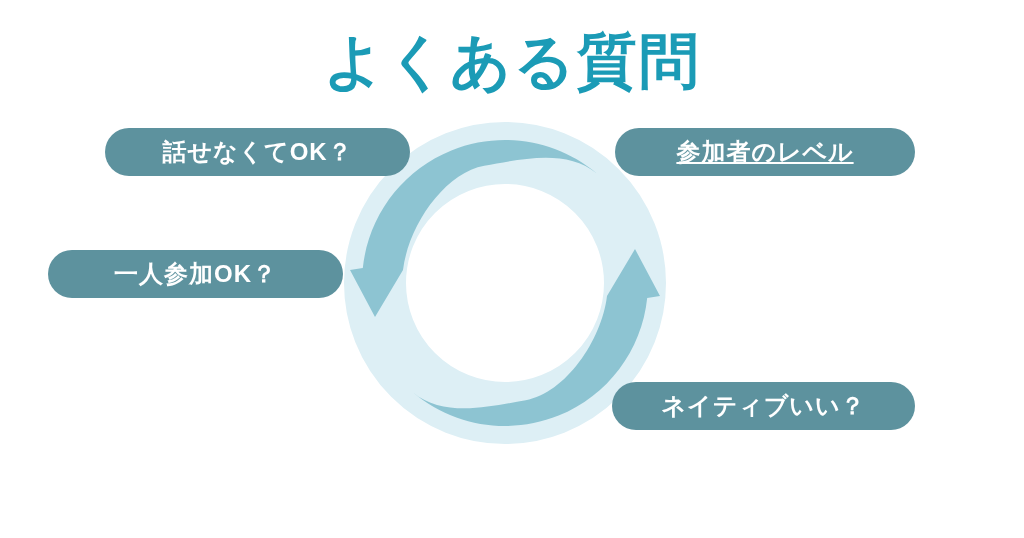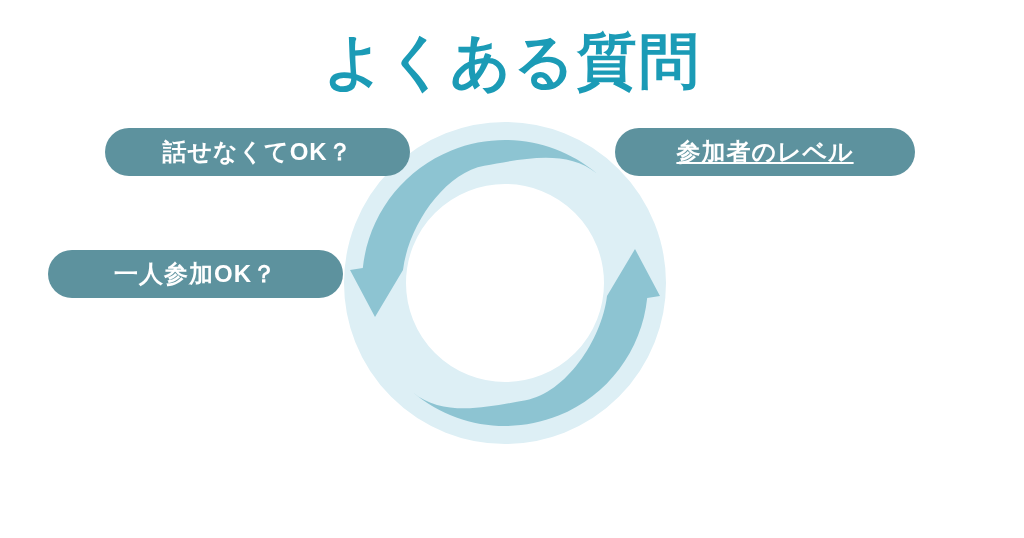--- a/index.html
+++ b/index.html
@@ -82,14 +82,17 @@
 
   <div class="pill pill-top-left">
     <span>話せなくてOK？</span>
   </div>
   <div class="pill pill-top-right">
     <span>参加者のレベル</span>
   </div>
   <div class="pill pill-middle-left">
     <span>一人参加OK？</span>
   </div>
+  <div class="pill pill-bottom-right">
+    <span>ネイティブいい？</span>
+  </div>
 
 </div>
 
 </body></html>

